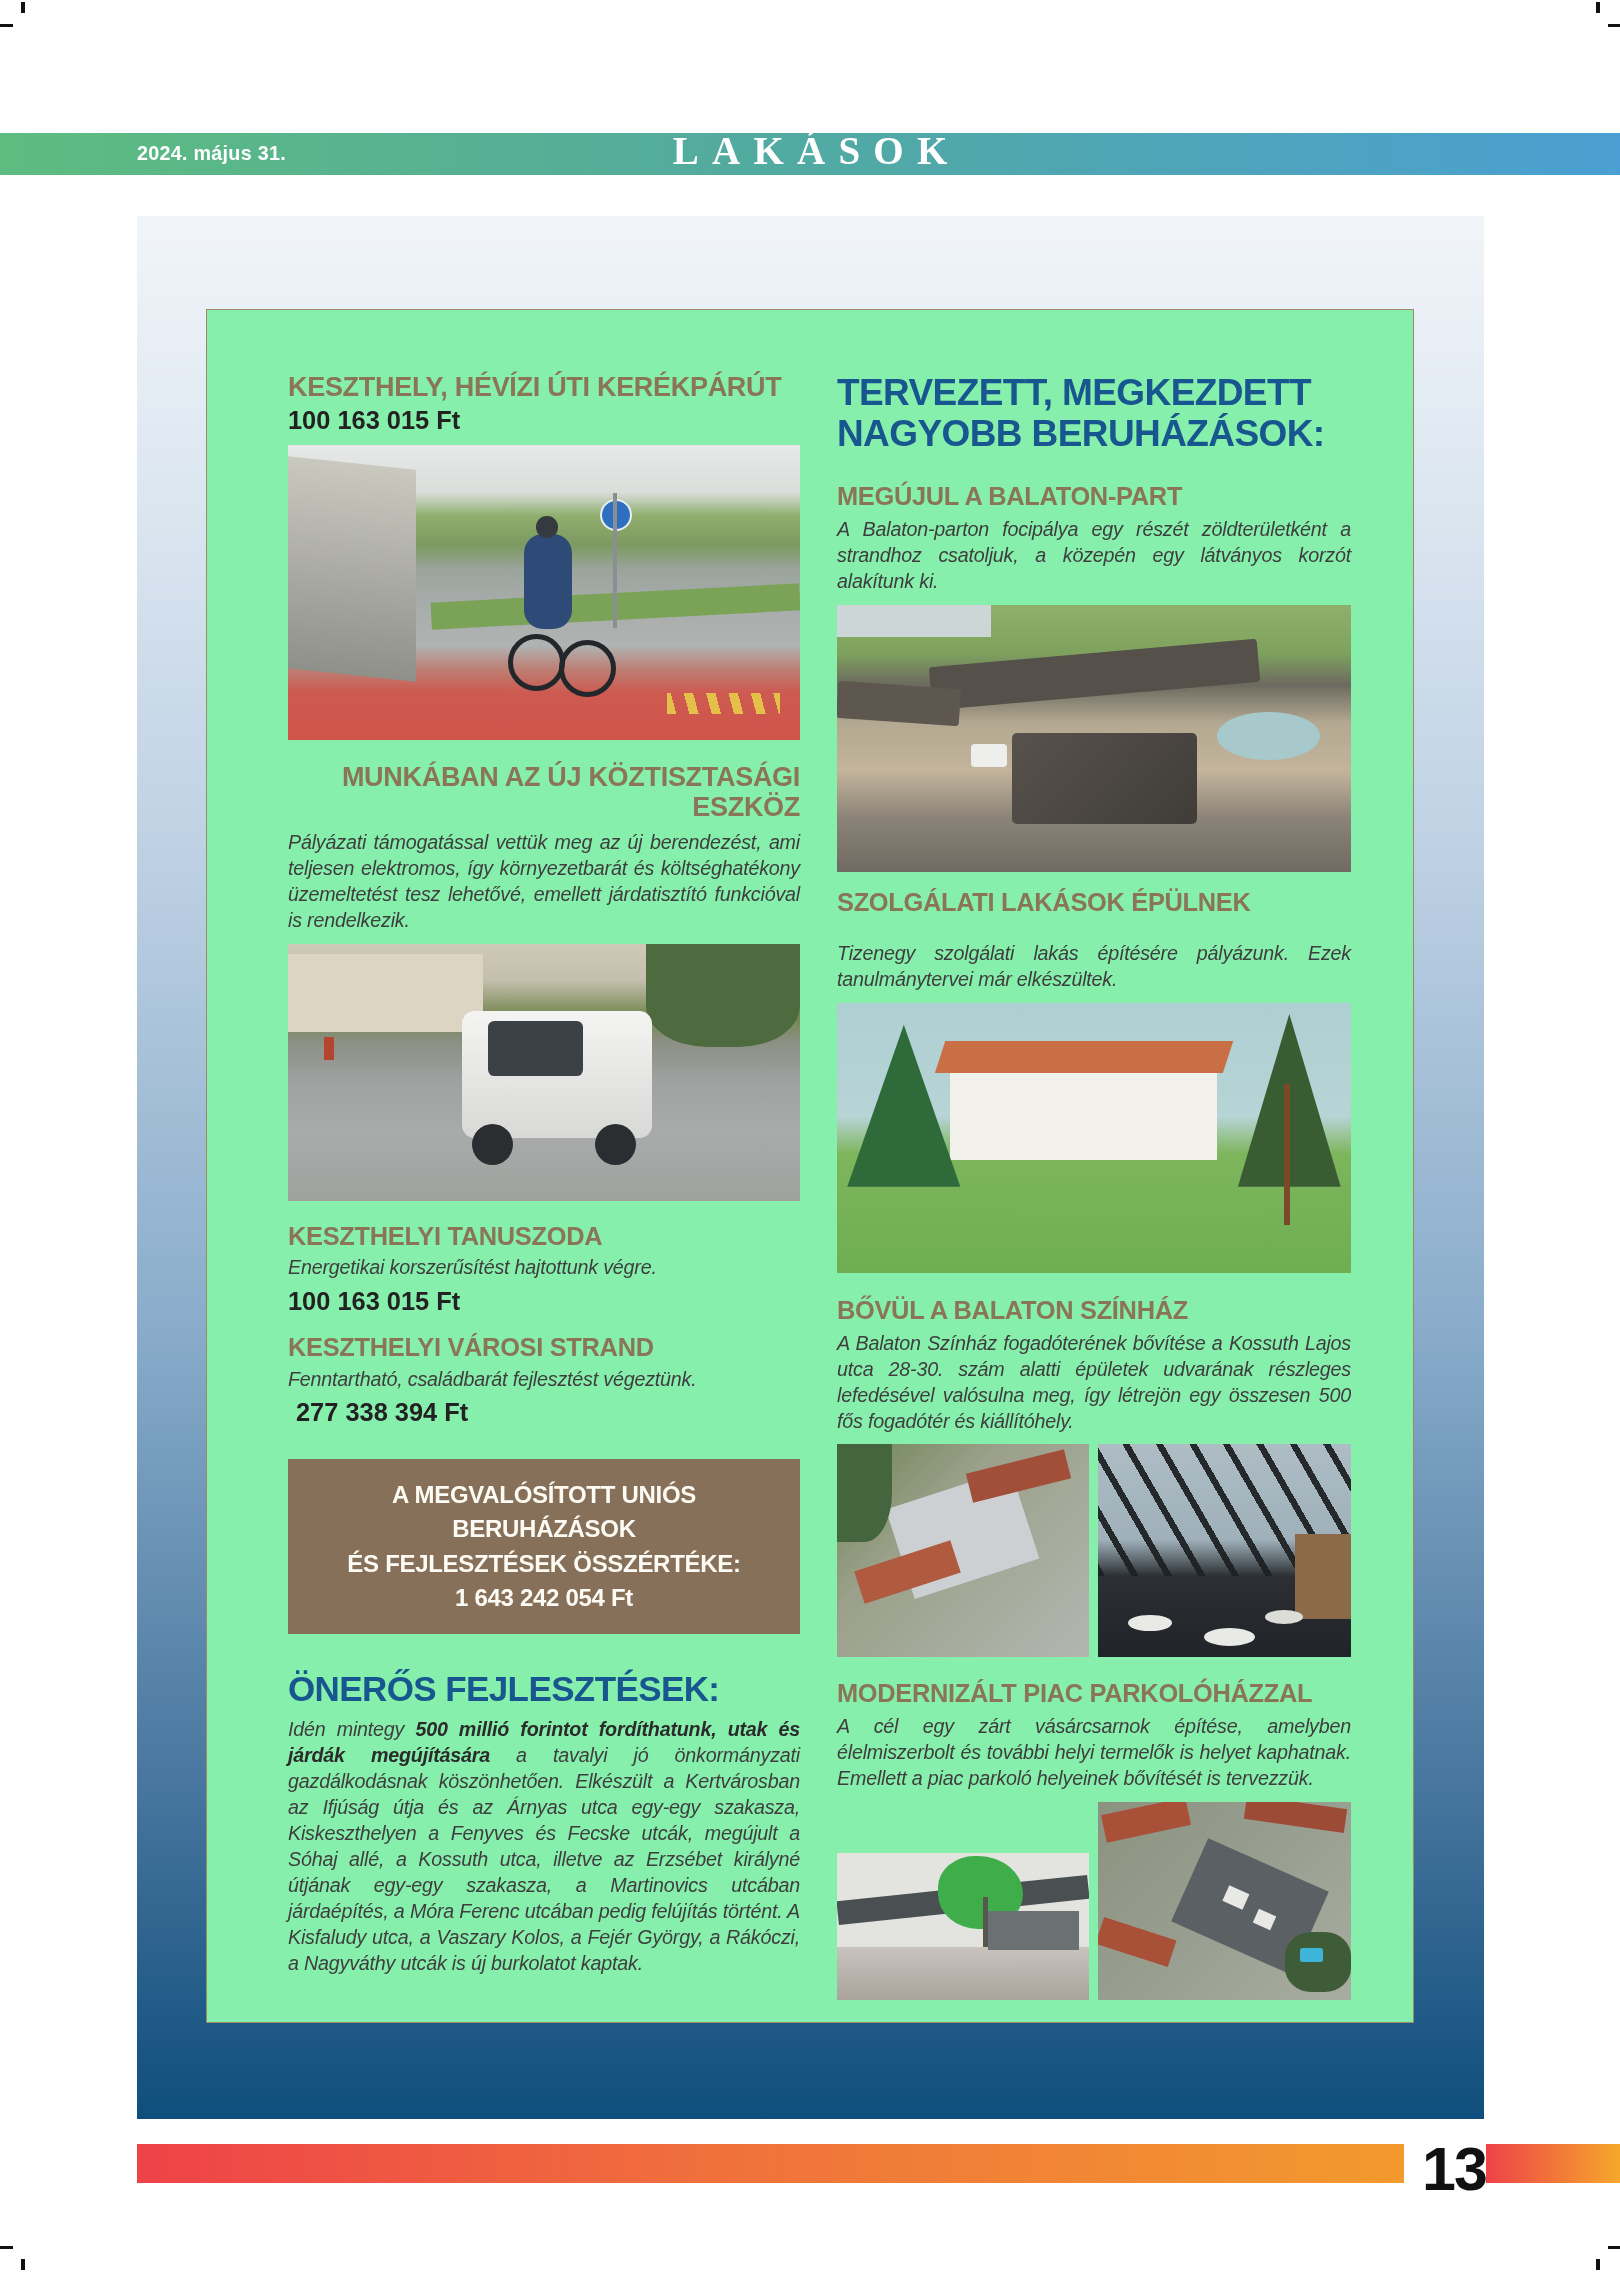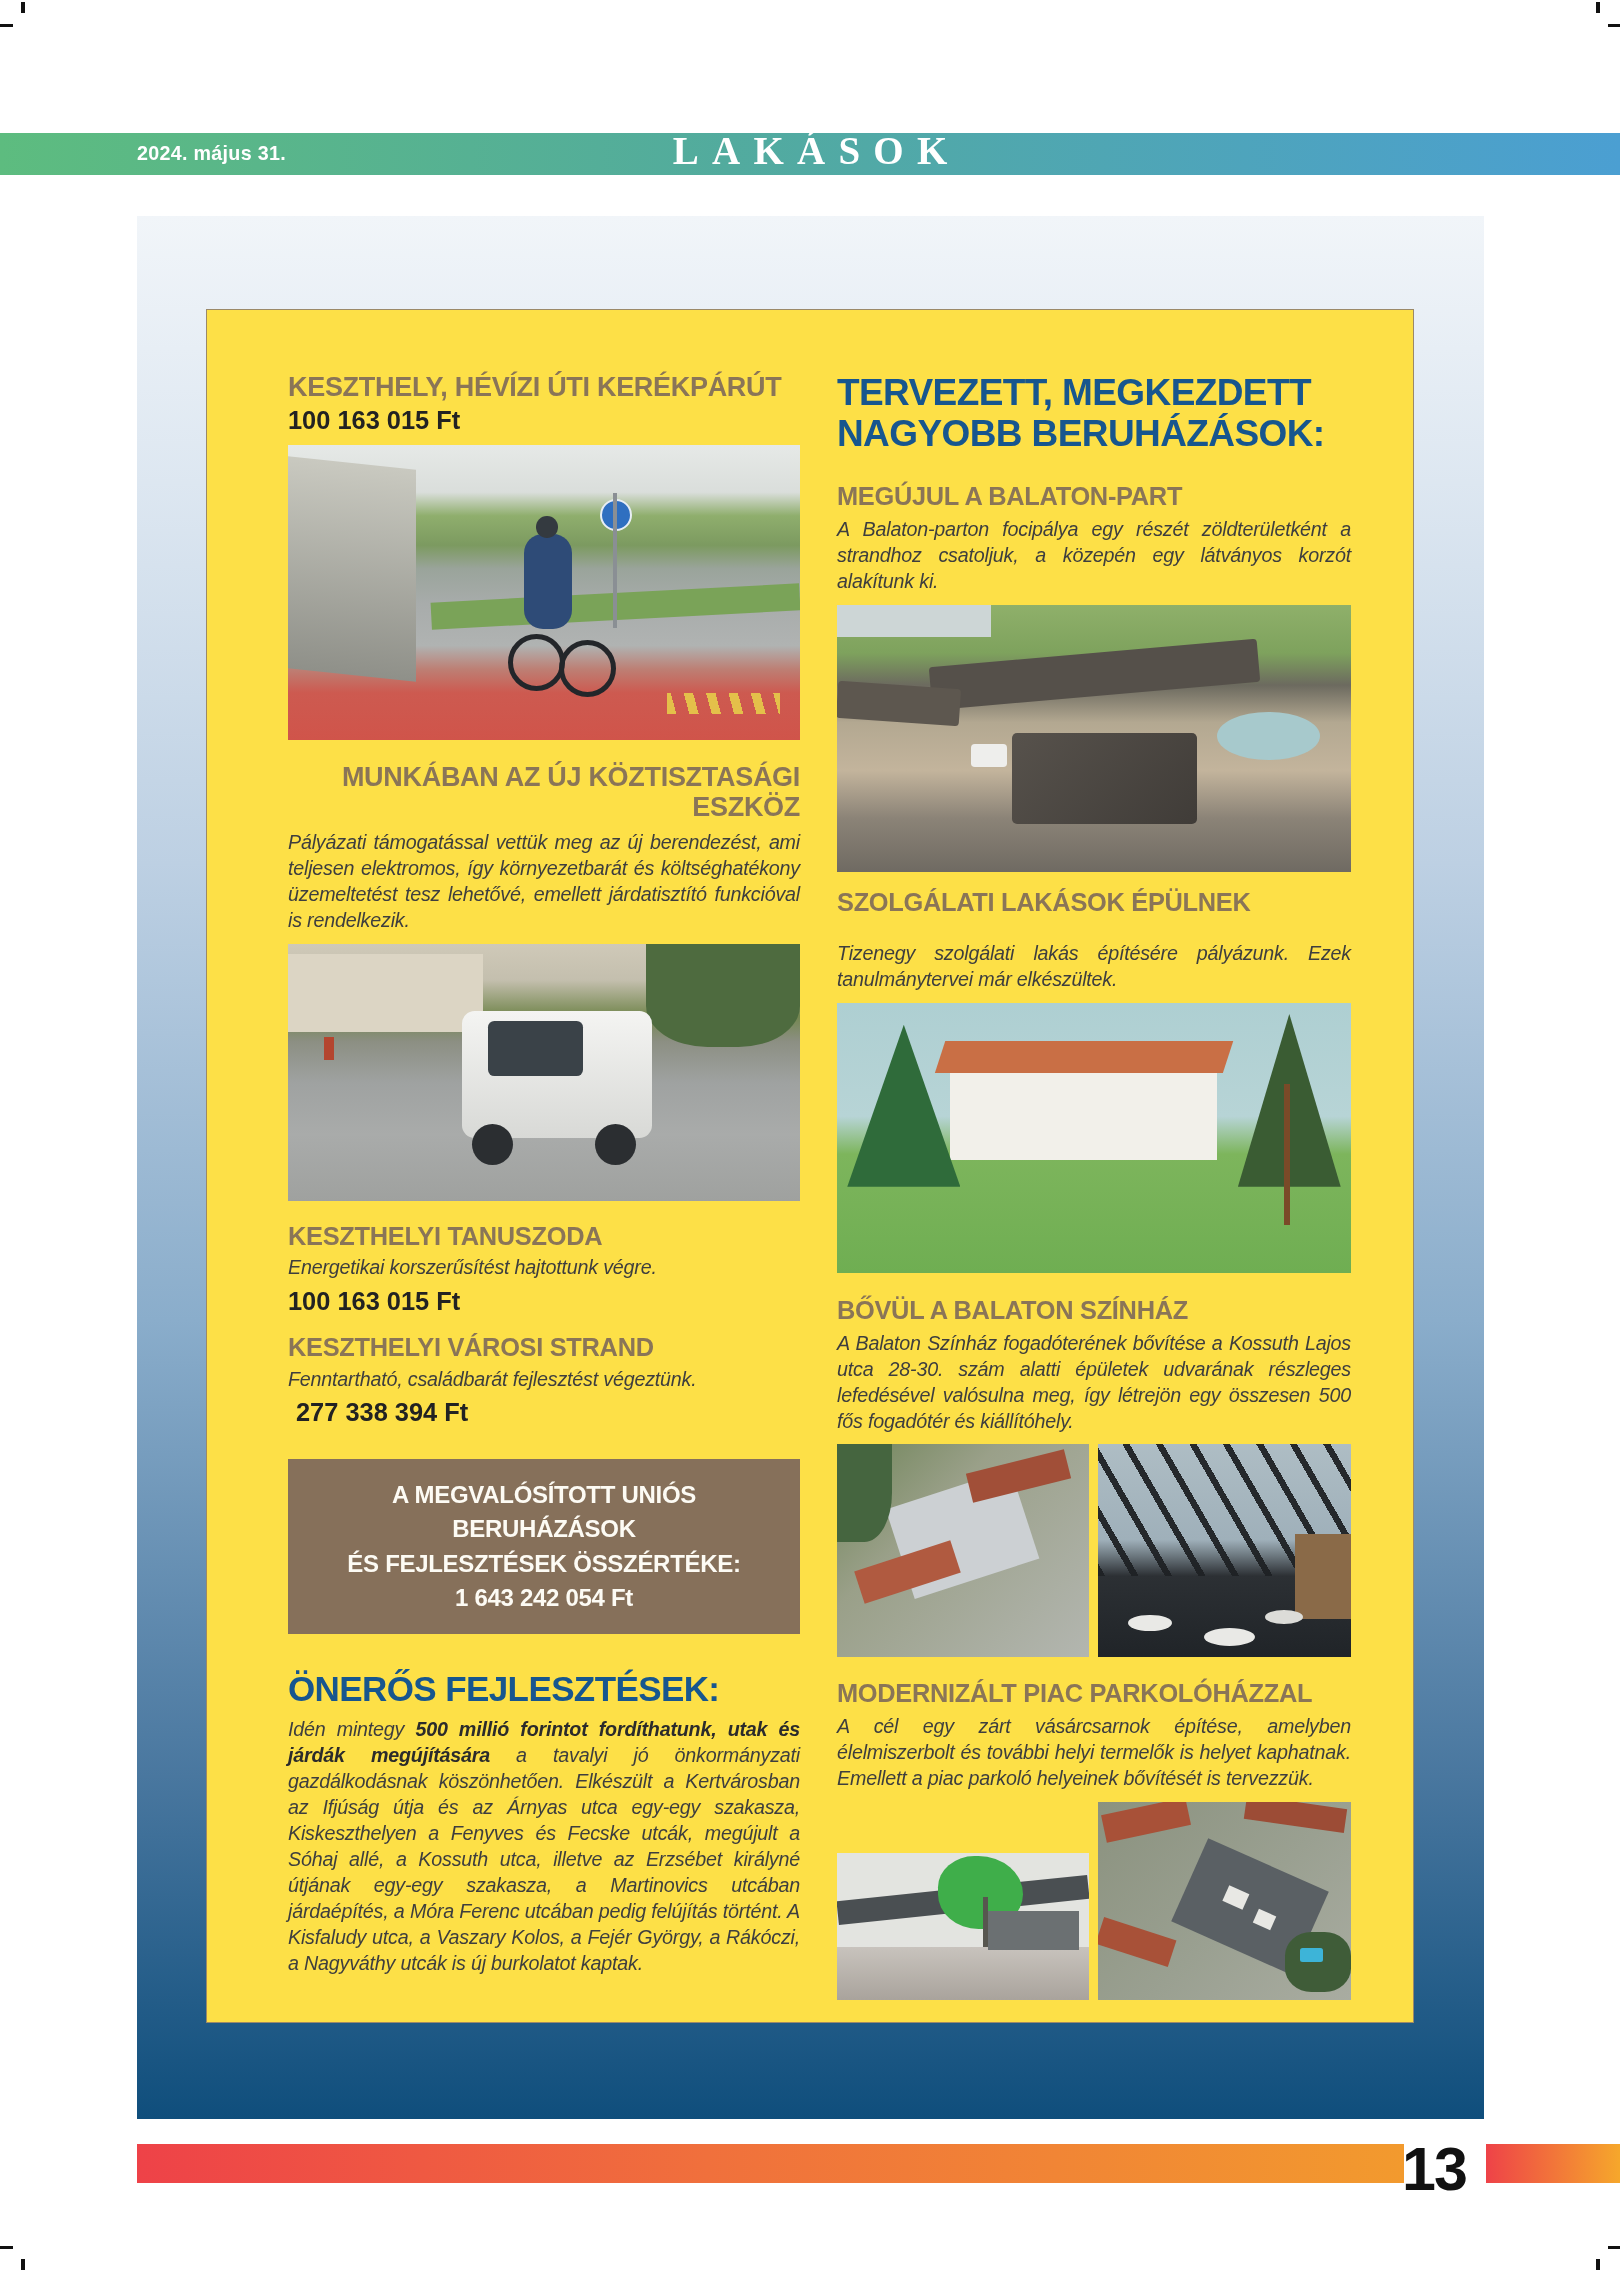--- a/index.html
+++ b/index.html
@@ -17,21 +17,21 @@
   .header-title{position:absolute;left:0;right:0;top:-5.1px;text-align:center;color:#ffffff;
     font-family:"Liberation Serif","DejaVu Serif",serif;font-size:39px;font-weight:600;
     letter-spacing:.34em;text-indent:.34em;}
 
   
   .blue-zone{position:absolute;left:137px;top:216px;width:1347px;height:1903px;
     background:linear-gradient(180deg,#f1f5f9 0%,#dde7f1 14%,#bdd0e3 34%,#8aadcb 58%,#49779f 82%,#0f4e7c 100%);}
 
   
   .card{position:absolute;left:206px;top:309px;width:1208px;height:1714px;
-    background:#fde047;border:1.9px solid #9b8968;box-sizing:border-box;}
+    background:#86efac;border:1.9px solid #9b8968;box-sizing:border-box;}
   .col{position:absolute;top:62px;}
   .col-left{left:81px;width:512px;}
   .col-right{left:630px;width:514px;}
 
   
   h1,h2,h3,p{margin:0;padding:0;}
   .h-brown{color:#8a7557;font-size:27px;font-weight:bold;line-height:1.12;letter-spacing:-0.3px;}
   .h-brown-sm{color:#8a7557;font-size:25.4px;font-weight:bold;line-height:1.1;letter-spacing:-0.3px;}
   .h-blue{color:#17568e;font-size:37px;font-weight:bold;line-height:1.12;letter-spacing:-0.6px;}
   .h-blue-left{color:#17568e;font-size:35px;font-weight:bold;line-height:1.1;letter-spacing:-0.6px;}
@@ -60,21 +60,21 @@
     background:linear-gradient(135deg,#6f8458 0%,#9aa089 35%,#b3b6b0 100%);}
   .photo-theater-interior{width:253px;height:213px;
     background:linear-gradient(180deg,#aebdc4 0%,#9fb0ba 45%,#2c3034 62%,#202428 100%);}
   .photo-market-render{width:252px;height:147px;background:#e3e4e0;}
   .photo-market-aerial{width:253px;height:198px;
     background:linear-gradient(135deg,#8b927f 0%,#9aa091 55%,#a9aca1 100%);}
 
   
   .footer-bar{position:absolute;left:137px;top:2144px;width:1267px;height:39px;
     background:linear-gradient(90deg,#ee4248 0%,#f0703c 45%,#f29a2e 100%);}
-  .footer-num{position:absolute;left:1402px;top:2134px;width:84px;text-align:left;
+  .footer-num{position:absolute;left:1402px;top:2134px;width:84px;text-align:right;
     color:#111;font-size:61px;font-weight:bold;letter-spacing:-1.9px;}
   .footer-bar-right{position:absolute;left:1486px;top:2144px;width:135px;height:39px;
     background:linear-gradient(90deg,#ee4248 0%,#f6a82b 100%);}
 </style>
 </head>
 <body>
 
 <div class="page">
 
   <div class="crop" style="left:21px;top:1.9px;width:3.8px;height:11.4px;"></div>

